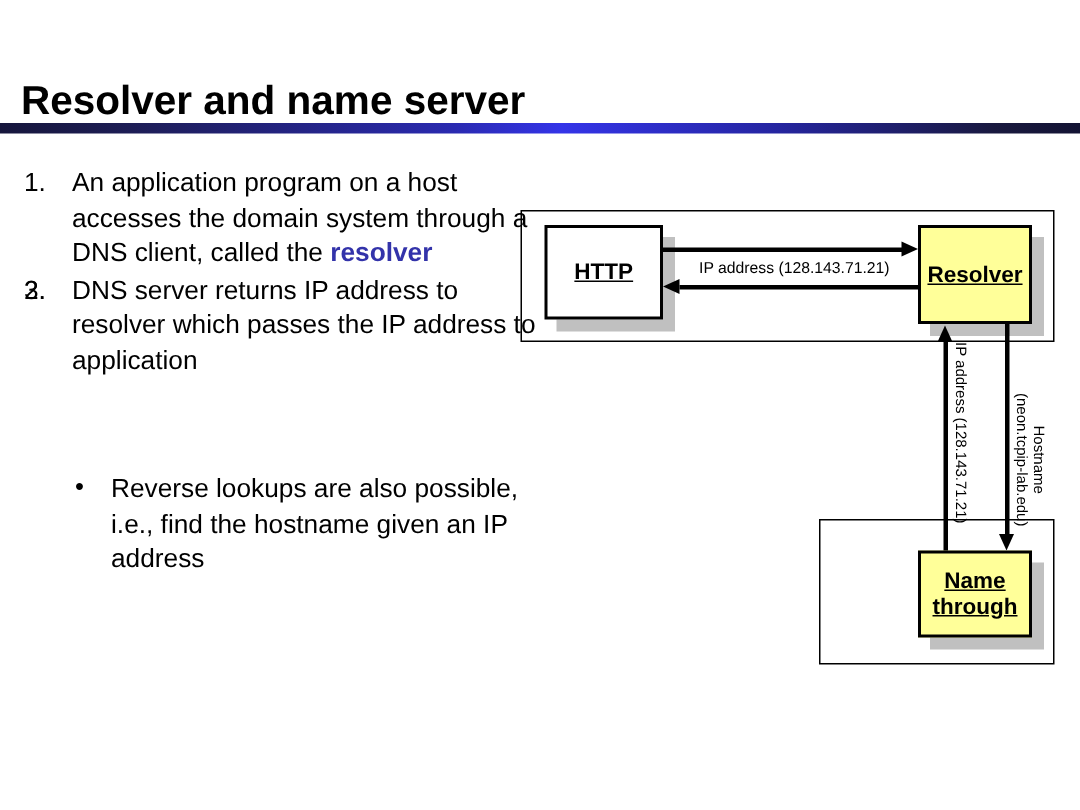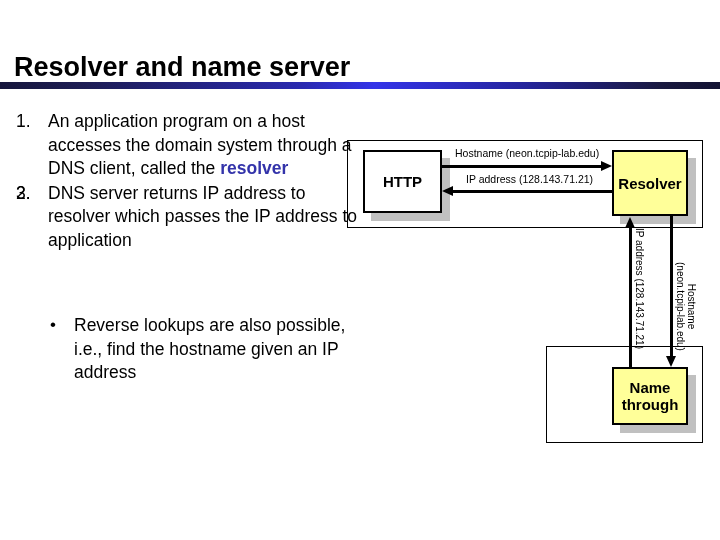--- a/index.html
+++ b/index.html
@@ -104,20 +104,21 @@
     border: 2px solid #000000;
     display: flex;
     align-items: center;
     justify-content: center;
     text-align: center;
     font-weight: bold;
     font-size: 15px;
     line-height: 17px;
     color: #000000;
     z-index: 4;
+    text-decoration: underline;
   }
   .node-shadow {
     position: absolute;
     background: #c0c0c0;
     z-index: 2;
   }
   #http-box      { left: 363px; top: 150px; width: 79px; height: 63px; background: #ffffff; }
   #http-shadow   { left: 371px; top: 158px; width: 79px; height: 63px; }
   #resolver-box  { left: 612px; top: 150px; width: 76px; height: 66px; background: #ffff99; }
   #resolver-shadow { left: 620px; top: 158px; width: 76px; height: 66px; }
@@ -251,21 +252,20 @@
     <span>Resolver</span>
   </div>
 
   <div class="node" id="nameserver-box">
     <span>
       <span>Name</span><br>
       <span>through</span>
     </span>
   </div>
 
-  <div class="h-label" id="label-hostname-top">Hostname (neon.tcpip-lab.edu)</div>
 
   <div class="h-label" id="label-ip-top">IP address (128.143.71.21)</div>
 
   <div class="v-label" id="label-ip-vert">IP address (128.143.71.21)</div>
 
   <div class="v-label" id="label-hostname-vert">
     <span>Hostname</span>
     <span class="l2">(neon.tcpip-lab.edu)</span>
   </div>
 

